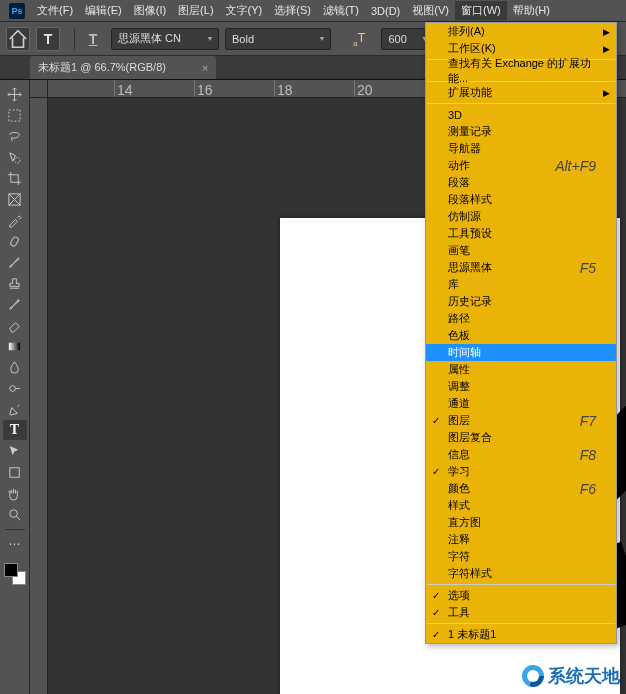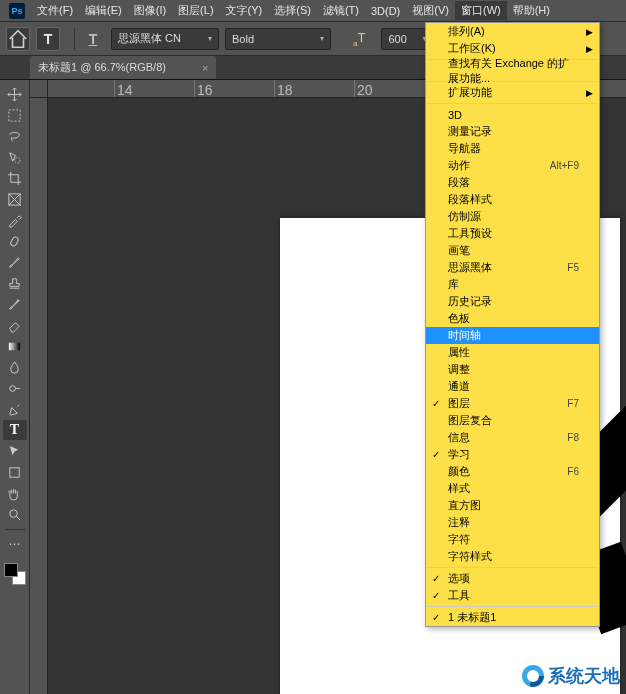--- a/index.html
+++ b/index.html
@@ -29,26 +29,26 @@
   .color-swatch .bg { position: absolute; width: 14px; height: 14px; background: #fff; border: 1px solid #888; bottom: 0; right: 0;}
   .canvas-area { flex: 1; background: #333333; position: relative; overflow: hidden; }
   .ruler-h { position: absolute; top: 0; left: 18px; right: 0; height: 18px; background: #535353; border-bottom: 1px solid #222; }
   .ruler-v { position: absolute; top: 18px; left: 0; width: 18px; bottom: 0; background: #535353; border-right: 1px solid #222; }
   .ruler-corner { position:absolute; top:0; left:0; width:18px; height:18px; background:#535353; border-right:1px solid #222; border-bottom:1px solid #222;}
   .ruler-h .tick { position: absolute; height:100%; border-left: 1px solid #777; font-size: 14px; color: #bbb; padding-left: 2px; padding-top:2px;margin-left:36px;}
   .canvas-inner { position: absolute; top: 18px; left: 18px; right: 0; bottom: 0; background: #333;}
   .doc-canvas { position: absolute; left: 232px; top: 120px; width: 340px; height: 480px; background: #fff; box-shadow: 0 0 4px rgba(0,0,0,0.5);}
   .black-shape { position: absolute; right: -20px; top: 300px; width: 60px; height: 120px; background:#000; transform: rotate(45deg);}
   .black-shape2 { position: absolute; right: -10px; top: 450px; width: 50px; height: 80px; background:#000; transform: rotate(-20deg);}
-  .dropdown-menu { position: absolute; top: 22px; left: 425px; width: 175px; background: #fde047; border: 1px solid #999; box-shadow: 2px 2px 6px rgba(0,0,0,0.3); font-size: 11px; color: #000; z-index: 100; }
+  .dropdown-menu { position: absolute; top: 22px; left: 425px; width: 192px; background: #eab308; border: 1px solid #999; box-shadow: 2px 2px 6px rgba(0,0,0,0.3); font-size: 11px; color: #000; z-index: 100; }
   .dm-row { display: flex; align-items: center; height: 17px; padding: 0 20px 0 22px; position: relative; }
   .dm-row.hl { background: #1e90ff; color: #fff; }
   .dm-row .arrow { position: absolute; right: 6px; font-size: 9px; }
   .dm-row .check { position: absolute; left: 6px; font-size: 10px; }
-  .dm-row .shortcut { margin-left: auto; color: #444; font-size:10px;}
+  .dm-row .shortcut { margin-left: auto; color: #444; font-size:14px;font-style:italic;}
   .dm-sep { height: 1px; background: #ccc; margin: 2px 1px; }
   .watermark { position: absolute; right: 6px; bottom: 6px; display:flex; align-items:center; font-size:18px; font-weight:bold; color:#1b6fb5; z-index:200;}
   .watermark .logo { width:22px; height:22px; border-radius:50%; background: conic-gradient(#3aa5e8 0 90deg, #0a5a9e 90deg 200deg, #3aa5e8 200deg 360deg); margin-right:4px; position:relative;}
   .watermark .logo::after { content:""; position:absolute; inset:5px; background:#fff; border-radius:50%;}
 </style>
 </head>
 <body>
 
 <div class="menubar">
   <div class="ps-logo">Ps</div>
@@ -292,20 +292,23 @@
       <span>思源黑体</span>
       <span class="shortcut">F5</span>
     </div>
   <div class="dm-row hoverable">
       <span>库</span>
     </div>
   <div class="dm-row hoverable">
       <span>历史记录</span>
     </div>
   <div class="dm-row hoverable">
+      <span>路径</span>
+    </div>
+  <div class="dm-row hoverable">
       <span>色板</span>
     </div>
   <div class="dm-row hl">
       <span>时间轴</span>
     </div>
   <div class="dm-row hoverable">
       <span>属性</span>
     </div>
   <div class="dm-row hoverable">
       <span>调整</span>

